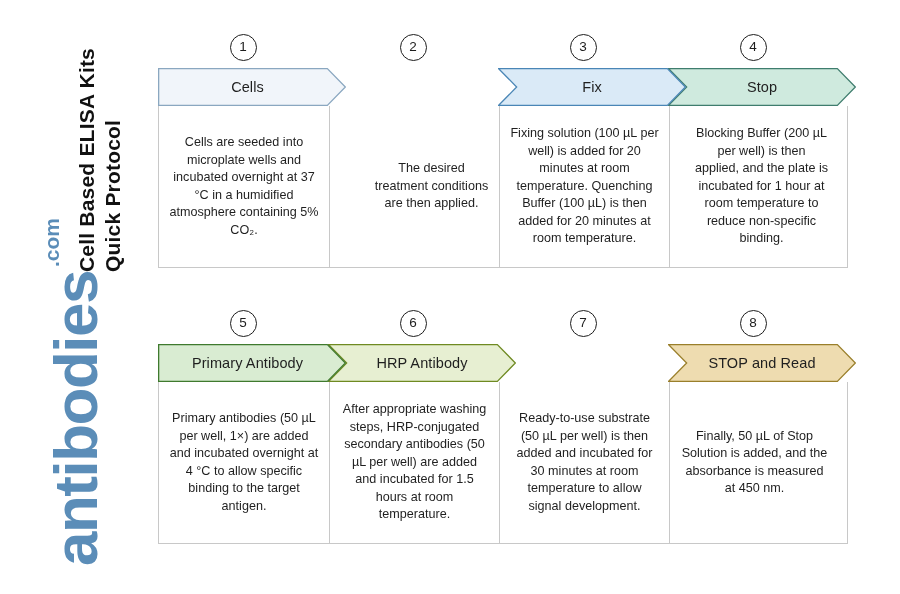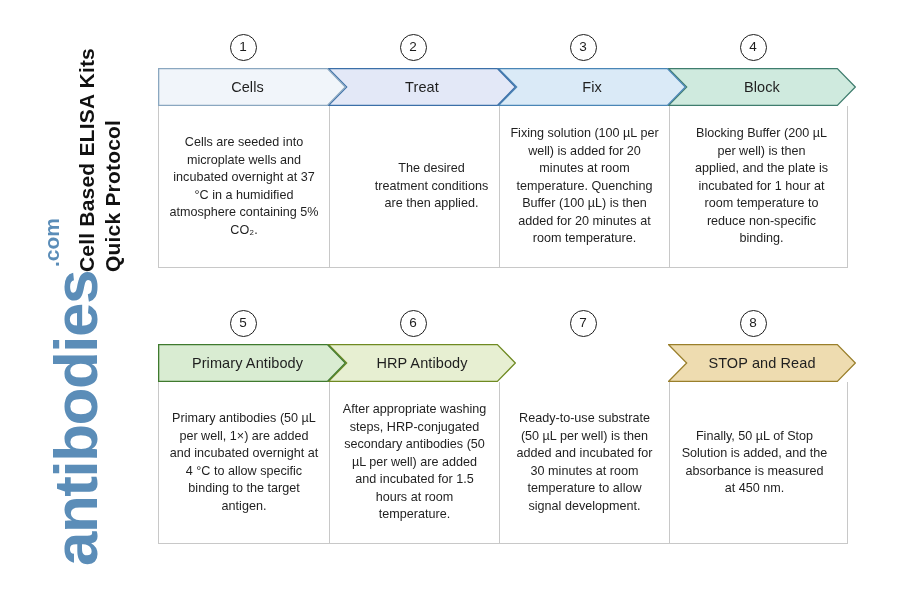--- a/index.html
+++ b/index.html
@@ -151,43 +151,35 @@
     </div>
     <div class="chevrons">
       <div class="chev" style="left: 0px; width: 188px; z-index: 10;">
         <div class="shape">
           <svg viewBox="0 0 188 38" preserveAspectRatio="none">
             <path d="M 0.65 0.65 L 169.35 0.65 L 187.35 19 L 169.35 37.35 L 0.65 37.35 Z" fill="#f1f5fa" stroke="#8aa7c0" stroke-width="1.3" stroke-linejoin="miter"></path>
           </svg>
         </div>
         <span style="margin-left: -9px;">Cells</span>
       </div>
-      <div class="chev" style="left: 170px; width: 188px; z-index: 9;">
-        <div class="shape">
-          <svg viewBox="0 0 188 38" preserveAspectRatio="none">
-            <path d="M 0.65 0.65 L 169.35 0.65 L 187.35 19 L 169.35 37.35 L 0.65 37.35 L 18.65 19 Z" fill="#e3e8f7" stroke="#3b6fa8" stroke-width="1.3" stroke-linejoin="miter"></path>
-          </svg>
-        </div>
-        <span style="margin-left: 0px;">Treat</span>
-      </div>
       <div class="chev" style="left: 340px; width: 188px; z-index: 8;">
         <div class="shape">
           <svg viewBox="0 0 188 38" preserveAspectRatio="none">
             <path d="M 0.65 0.65 L 169.35 0.65 L 187.35 19 L 169.35 37.35 L 0.65 37.35 L 18.65 19 Z" fill="#daeaf7" stroke="#4a86b6" stroke-width="1.3" stroke-linejoin="miter"></path>
           </svg>
         </div>
         <span style="margin-left: 0px;">Fix</span>
       </div>
       <div class="chev" style="left: 510px; width: 188px; z-index: 7;">
         <div class="shape">
           <svg viewBox="0 0 188 38" preserveAspectRatio="none">
             <path d="M 0.65 0.65 L 169.35 0.65 L 187.35 19 L 169.35 37.35 L 0.65 37.35 L 18.65 19 Z" fill="#cfeade" stroke="#3f7d6e" stroke-width="1.3" stroke-linejoin="miter"></path>
           </svg>
         </div>
-        <span style="margin-left: 0px;">Block</span>
+        <span style="margin-left: 0px;">Stop</span>
       </div>
     </div>
     <div class="cells">
       <div class="cell" style="left: 0px; width: 170px;">
         <p>Cells are seeded into microplate wells and incubated overnight at 37 °C in a humidified atmosphere containing 5% CO₂.</p>
       </div>
       <div class="cell" style="left: 170px; width: 170px; border-left: 1px solid rgb(200, 200, 200); padding-left: 44px;">
         <p>The desired treatment conditions are then applied.</p>
       </div>
       <div class="cell" style="left: 340px; width: 170px; border-left: 1px solid rgb(200, 200, 200);">

